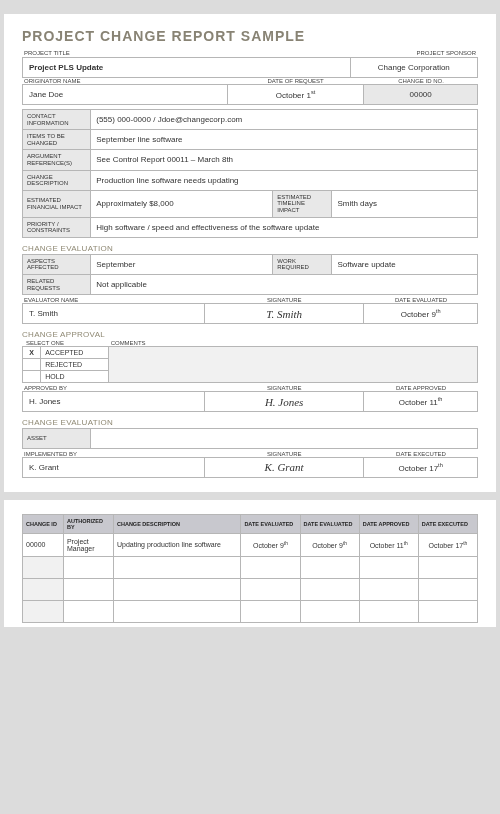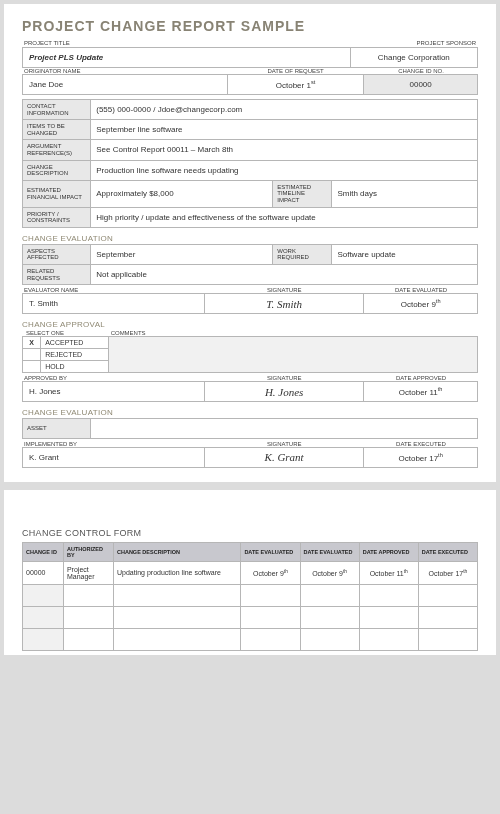--- a/index.html
+++ b/index.html
@@ -7,21 +7,21 @@
     margin: 0;
     padding: 0;
     background: #dcdcdc;
     font-family: Arial, Helvetica, sans-serif;
     font-size: 8px;
     color: #333;
     width: 500px;
   }
   .page {
     background: #fff;
-    margin: 4px 4px 8px 4px;
+    margin: 14px 4px 8px 4px;
     padding: 14px 18px;
   }
   .page2 {
     background: #fff;
     margin: 0 4px 4px 4px;
     padding: 14px 18px 4px 18px;
   }
   h1.title {
     margin: 0 0 6px 0;
     font-size: 14px;
@@ -41,21 +41,21 @@
   }
   .hdr-cell {
     background: #e8e8e8;
     font-size: 6px;
     color: #333;
     text-align: left;
     line-height: 1.1;
     padding: 3px 4px;
   }
   .val-cell { font-size: 8px; }
-  .bold { font-weight: bold; font-style: italic; }
+  .bold { font-weight: bold; }
   .center { text-align: center; }
   .sig { font-style: italic; font-family: 'Brush Script MT', cursive; font-size: 11px; }
   
   .sel-tbl td { border: 1px solid #b6b6b6; padding: 2px 4px; font-size: 7px; }
   .sel-x { text-align: center; font-weight: bold; width: 16px; }
   sup { font-size: 0.7em; }
   
   .form2-title {
     font-size: 9px;
     color: #555;
@@ -145,21 +145,21 @@
       <td class="val-cell" colspan="3">Production line software needs updating</td>
     </tr>
     <tr>
       <td class="hdr-cell">ESTIMATED FINANCIAL IMPACT</td>
       <td class="val-cell">Approximately $8,000</td>
       <td class="hdr-cell">ESTIMATED TIMELINE IMPACT</td>
       <td class="val-cell">Smith days</td>
     </tr>
     <tr>
       <td class="hdr-cell">PRIORITY / CONSTRAINTS</td>
-      <td class="val-cell" colspan="3">High priority / update and effectiveness of the software update</td>
+      <td class="val-cell" colspan="3">High software / speed and effectiveness of the software update</td>
     </tr>
   </tbody>
     </table>
 
   <div class="sec-title">CHANGE EVALUATION</div>
   <table>
     <colgroup>
         <col style="width:15%;">
         <col style="width:40%;">
         <col style="width:13%;">
@@ -270,21 +270,20 @@
         <tr>
       <td class="val-cell" style="width:40%; padding:5px 6px;">K. Grant</td>
       <td class="val-cell center sig">K. Grant</td>
       <td class="val-cell center" style="width:25%;"><span>October 17</span><sup>th</sup></td>
     </tr>
   </tbody>
     </table>
 </div>
 
 <div class="page2">
-  <div class="form2-title">CHANGE CONTROL FORM</div>
   <table>
     <colgroup>
       <col style="width:9%;">
         <col style="width:11%;">
         <col style="width:28%;">
       <col style="width:13%;">
         <col style="width:13%;">
         <col style="width:13%;">
         <col style="width:13%;">
     </colgroup>

